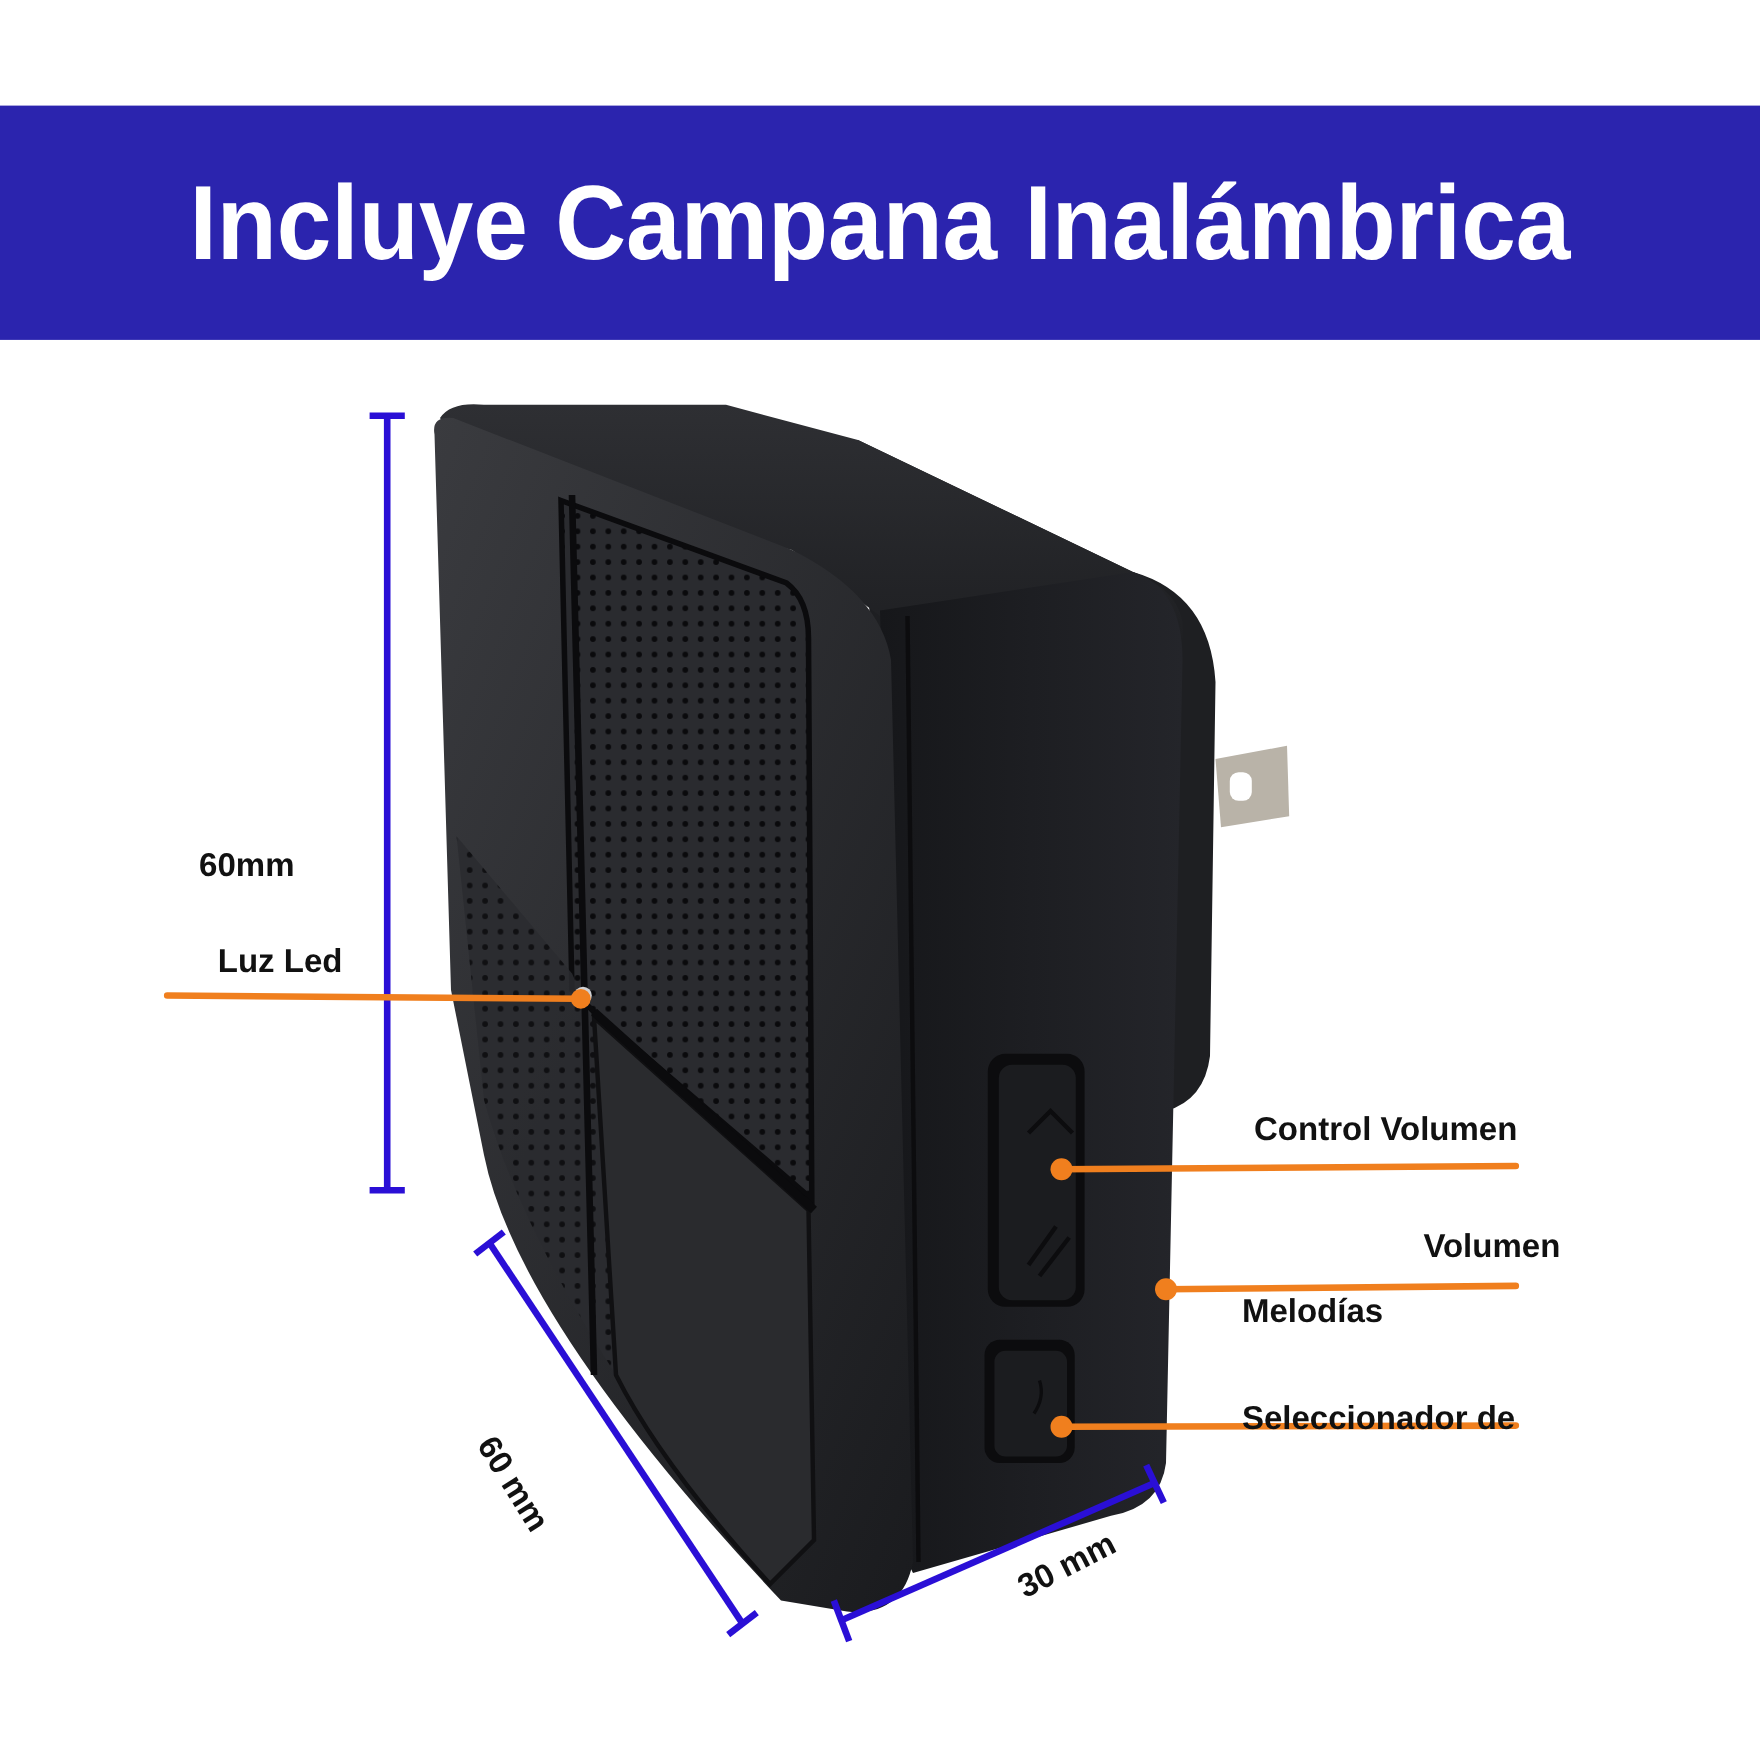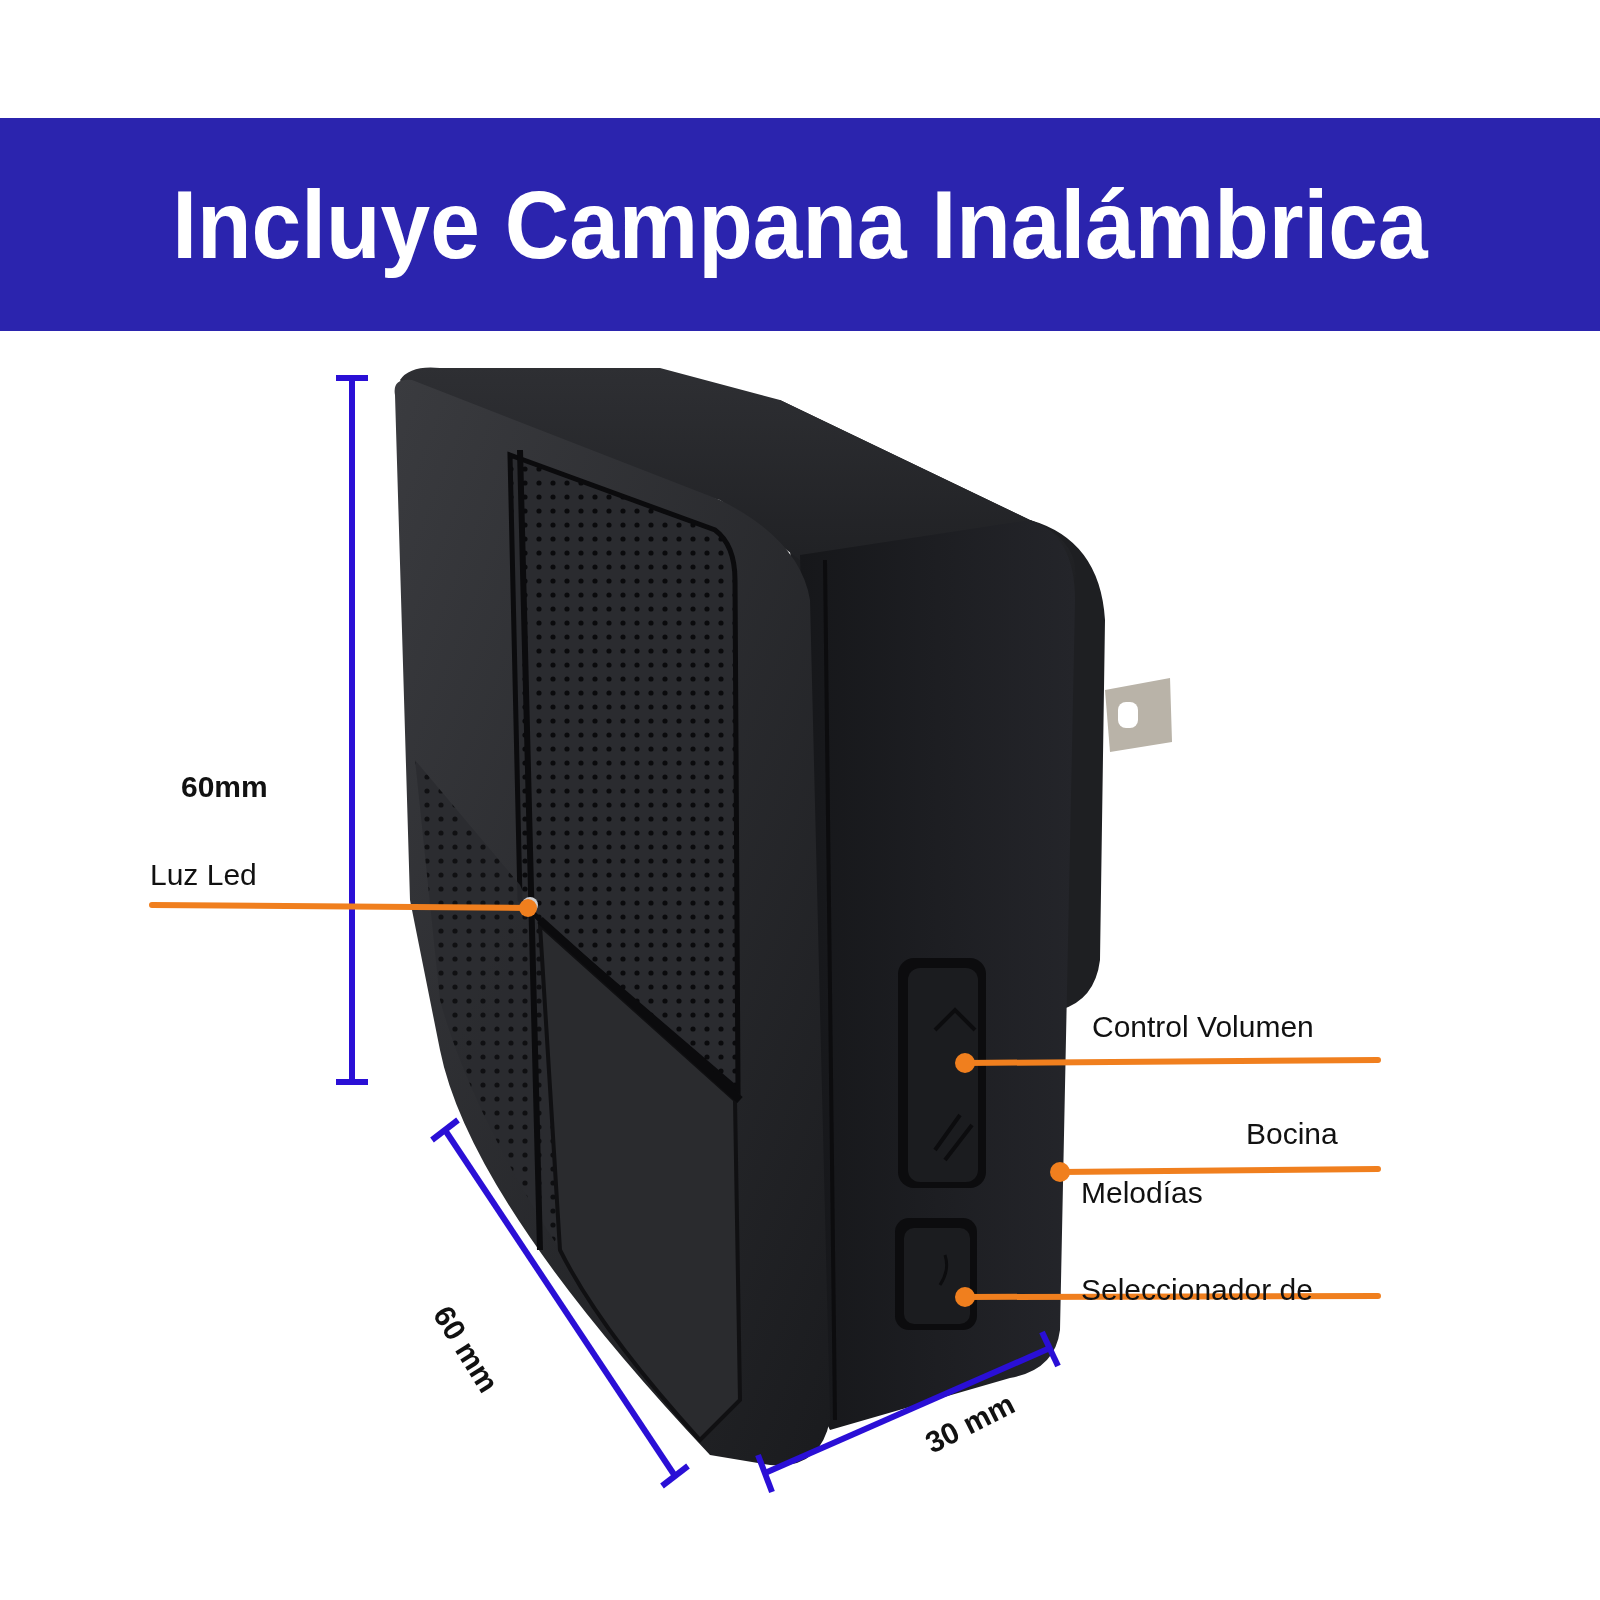--- a/index.html
+++ b/index.html
@@ -1,20 +1,20 @@
 <!DOCTYPE html>
 <html><head>
 <meta charset="utf-8">
 <style>
   html,body{margin:0;padding:0;background:#ffffff;}
   body{width:1600px;height:1600px;position:relative;overflow:hidden;font-family:"Liberation Sans",sans-serif;}
-  .banner{position:absolute;left:0;top:96px;width:1600px;height:213px;background:#2b24ae;display:flex;align-items:center;justify-content:center;margin-top:22px;}
+  .banner{position:absolute;left:0;top:96px;width:1600px;height:213px;background:#2b24ae;display:flex;align-items:center;justify-content:center;}
   .banner-title{color:#ffffff;font-weight:bold;font-size:96px;letter-spacing:0px;transform:scaleX(0.93);white-space:nowrap;}
   .canvas{position:absolute;left:0;top:0;width:1600px;height:1600px;}
-  .label{position:absolute;font-weight:normal;color:#111111;font-size:30px;line-height:34px;white-space:nowrap;}
+  .label{position:absolute;font-weight:bold;color:#111111;font-size:30px;line-height:34px;white-space:nowrap;margin-left:48px;}
   .dim-text{position:absolute;font-weight:bold;color:#111111;font-size:30px;white-space:nowrap;}
 </style>
 </head>
 <body>
 
 <div class="banner">
   <span class="banner-title">Incluye Campana Inalámbrica</span>
 </div>
 
 <svg class="canvas" width="1600" height="1600" viewBox="0 0 1600 1600" xmlns="http://www.w3.org/2000/svg">
@@ -104,17 +104,17 @@
     <g>
       <line x1="965" y1="1297" x2="1378" y2="1296"></line>
       <circle cx="965" cy="1297" r="10" stroke="none"></circle>
     </g>
   </g>
 </svg>
 
 <div class="dim-text" style="left:181px;top:770px;">60mm</div>
 <div class="label" style="left:150px;top:858px;">Luz Led</div>
 <div class="label" style="left:1092px;top:1010px;">Control Volumen</div>
-<div class="label" style="left:1246px;top:1117px;">Bocina</div>
+<div class="label" style="left:1246px;top:1117px;">Volumen</div>
 <div class="label" style="left:1081px;top:1273px;">Seleccionador de</div>
 <div class="label" style="left:1081px;top:1176px;">Melodías</div>
 <div class="dim-text" style="left:455px;top:1300px;transform:rotate(58deg);transform-origin:left top;">60 mm</div>
 <div class="dim-text" style="left:920px;top:1430px;transform:rotate(-27deg);transform-origin:left top;">30 mm</div>
 
 </body></html>

